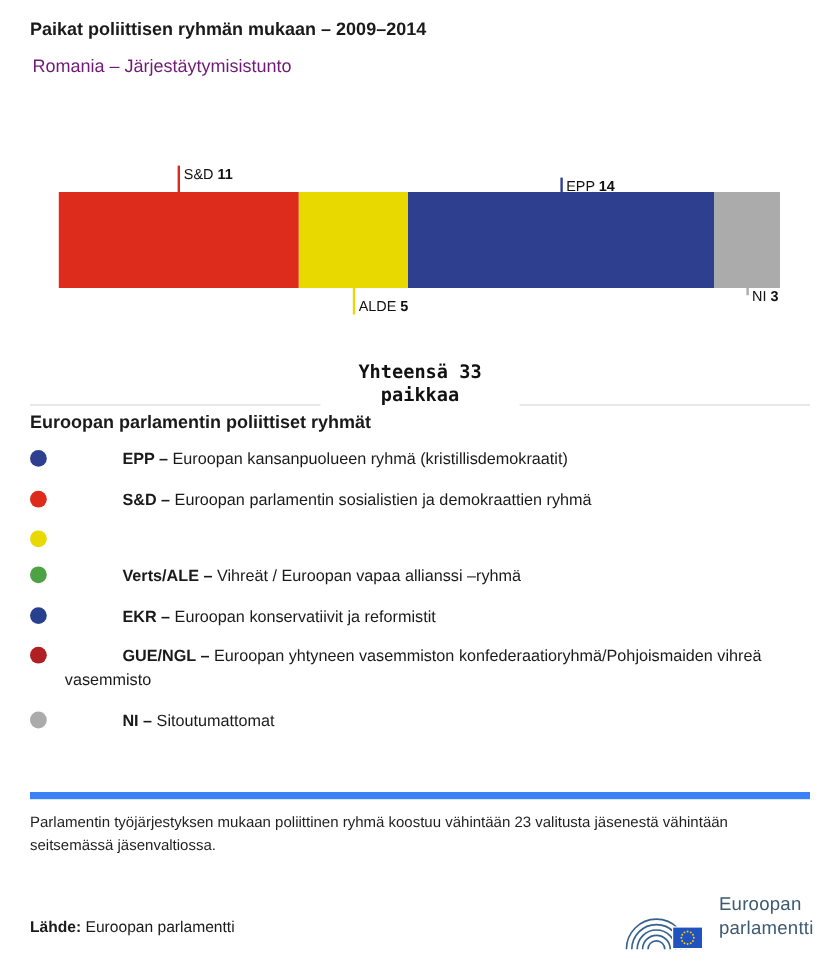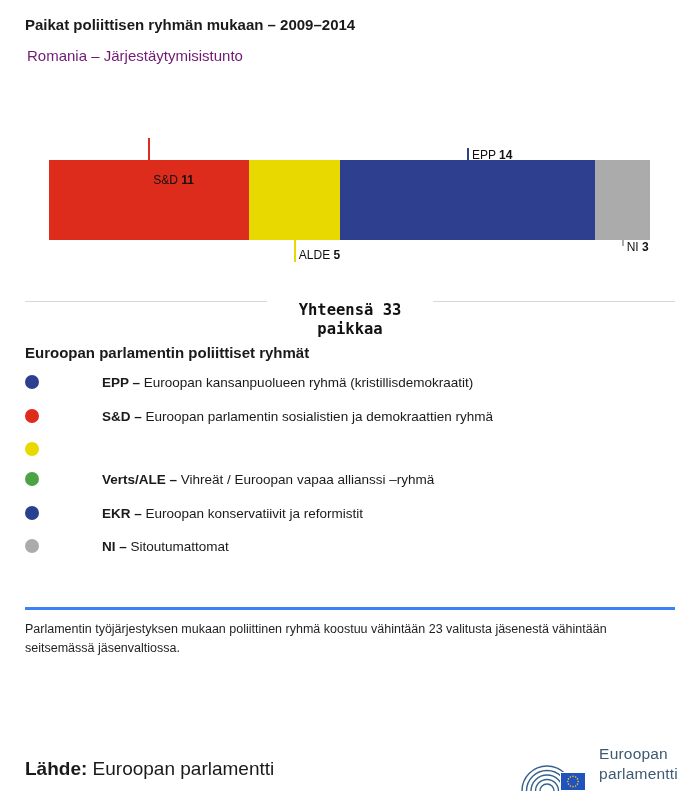--- a/index.html
+++ b/index.html
@@ -31,21 +31,21 @@
   .tick {
     position:absolute; width:2px; margin-left:-1px;
   }
   .seg-label {
     position:absolute;
     font-size:12px; line-height:13px; white-space:nowrap;
     color:#111;
   }
   .seg-label b { font-weight:700; }
   .total-row {
-    display:flex; align-items:flex-start;
+    display:flex; align-items:flex-end;
     margin:26px 25px 0 25px;
   }
   .total-row .hline { flex:1; height:1px; background:#d8d8d8; }
   .total-text {
     font-family:"DejaVu Sans Mono", monospace;
     font-weight:700; font-size:15.5px; line-height:1.2;
     text-align:center; white-space:pre-line;
     padding:0 32px; color:#111;
   }
   .legend-title {
@@ -55,30 +55,30 @@
   .legend { margin:12px 25px 0 25px; }
   .legend-item { display:flex; margin-bottom:14px; }
   .legend-item .dot {
     width:14px; height:14px; border-radius:50%;
     flex:0 0 14px; margin-right:15px; margin-top:2px;
   }
   .legend-item .txt { font-size:13.5px; line-height:1.45; max-width:610px; }
   .legend-item .txt b { font-weight:700;padding-left:48px; }
   .footnote {
     margin:50px 25px 0 25px;
-    border-top:3px solid #3b82f6;
+    border-top:6px solid #3b82f6;
     padding-top:10px;
     font-size:12.5px; line-height:1.5; color:#1f1f1f;
     max-width:650px;
   }
   .bottom {
     position:absolute; left:25px; right:22px; bottom:12px;
     display:flex; justify-content:space-between; align-items:flex-end;
   }
-  .source { font-size:19px; margin-bottom:12px; }
+  .source { font-size:13px; margin-bottom:12px; }
   .source b { font-weight:700; }
   .logo { display:flex; align-items:flex-start; }
   .logo svg { display:block; }
   .logo-text {
     font-size:15.5px; line-height:1.3; letter-spacing:.2px;
     color:var(--logo-text, #3d5a73);
     margin-left:10px;
   }
 </style>
 </head>
@@ -88,21 +88,21 @@
 <div class="subtitle">Romania – Järjestäytymisistunto</div>
 
 <div class="chart">
   <div class="bar">
       <div class="segment" style="width: 33.3333%; background: rgb(221, 43, 28);"></div>
       <div class="segment" style="width: 15.1515%; background: rgb(232, 218, 0);"></div>
       <div class="segment" style="width: 42.4242%; background: rgb(46, 63, 143);"></div>
       <div class="segment" style="width: 9.09091%; background: rgb(171, 171, 171);"></div>
     </div>
 <div class="tick" style="left: 16.6667%; height: 22px; background: rgb(221, 43, 28); top: 18px;"></div>
-    <div class="seg-label" style="left: calc(16.6667% + 4px); top: 19px; margin-top: 35px;"><span>S&amp;D</span> <b>11</b></div>
+    <div class="seg-label" style="left: calc(16.6667% + 4px); top: 19px;"><span>S&amp;D</span> <b>11</b></div>
     <div class="tick" style="left: 40.9091%; height: 22px; background: rgb(232, 218, 0); top: 120px;"></div>
     <div class="seg-label" style="left: calc(40.9091% + 4px); top: 129px;"><span>ALDE</span> <b>5</b></div>
     <div class="tick" style="left: 69.697%; height: 12px; background: rgb(46, 63, 143); top: 28px;"></div>
     <div class="seg-label" style="left: calc(69.697% + 4px); top: 29px;"><span>EPP</span> <b>14</b></div>
     <div class="tick" style="left: 95.4545%; height: 6px; background: rgb(171, 171, 171); top: 120px;"></div>
     <div class="seg-label" style="left: calc(95.4545% + 4px); top: 121px;"><span>NI</span> <b>3</b></div>
   </div>
 
 <div class="total-row">
   <div class="hline"></div>
@@ -124,20 +124,24 @@
     <div class="legend-item">
       <span class="dot" style="background: rgb(232, 218, 0);"></span>
     </div>
     <div class="legend-item">
       <span class="dot" style="background: rgb(77, 163, 68);"></span>
       <span class="txt"><b>Verts/ALE –</b> Vihreät / Euroopan vapaa allianssi –ryhmä</span>
     </div>
     <div class="legend-item">
       <span class="dot" style="background: rgb(39, 65, 142);"></span>
       <span class="txt"><b>EKR –</b> Euroopan konservatiivit ja reformistit</span>
+    </div>
+    <div class="legend-item">
+      <span class="dot" style="background: rgb(176, 31, 36);"></span>
+      <span class="txt"><b>GUE/NGL –</b> Euroopan yhtyneen vasemmiston konfederaatioryhmä/Pohjoismaiden vihreä vasemmisto</span>
     </div>
     <div class="legend-item">
       <span class="dot" style="background: rgb(171, 171, 171);"></span>
       <span class="txt"><b>NI –</b> Sitoutumattomat</span>
     </div>
   </div>
 
 <div class="footnote">Parlamentin työjärjestyksen mukaan poliittinen ryhmä koostuu vähintään 23 valitusta jäsenestä vähintään seitsemässä jäsenvaltiossa.</div>
 
 <div class="bottom">

